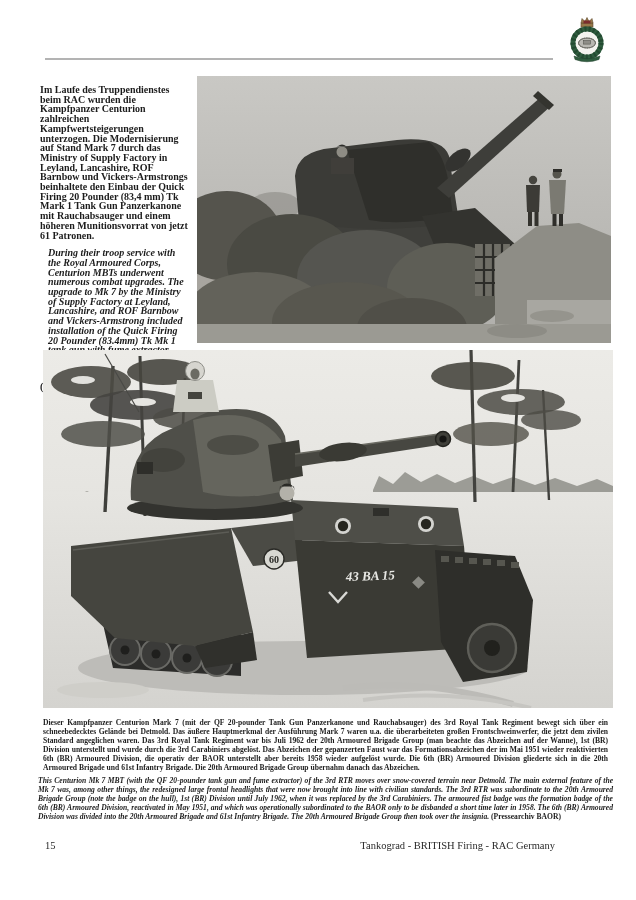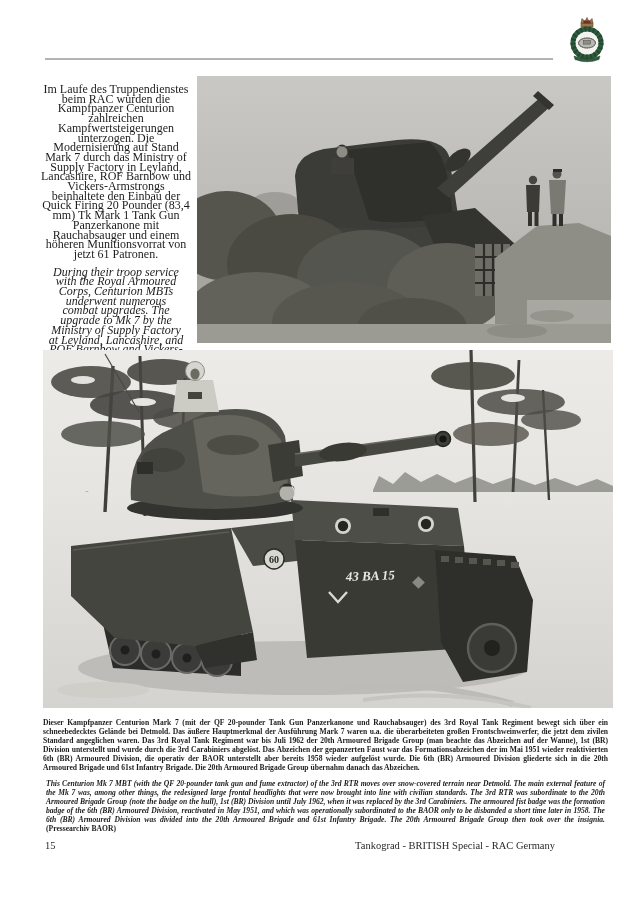--- a/index.html
+++ b/index.html
@@ -11,41 +11,41 @@
     color:#1c1c1c;
     overflow:hidden;
   }
   .header-rule{
     position:absolute;left:45px;top:58px;width:508px;height:2px;
     background:#b3b3b3;
   }
   .crest{position:absolute;left:566px;top:16px;width:42px;height:48px;}
   .intro{
     position:absolute;left:40px;top:85px;width:152px;
-    font-size:12px;line-height:9.7px;font-weight:400;
-    text-align:center;
+    font-size:10px;line-height:9.7px;font-weight:700;
+    text-align:left;
   }
   .intro .de{margin:0 0 0 0;}
   .intro .en{margin:8px;font-style:italic;}
   .intro .credit{margin:0;font-style:normal;}
   .photo-top{
     position:absolute;left:197px;top:76px;width:414px;height:267px;
     background:#bdbcb8;
   }
   .photo-main{
     position:absolute;left:43px;top:350px;width:570px;height:358px;
     background:#5eead4;
   }
   .caption{
     position:absolute;left:38px;top:714px;width:575px;
     font-size:7.6px;line-height:8.9px;font-weight:700;
     text-align:justify;
   }
   .caption .de{margin:5px;}
-  .caption .en{margin:8px;font-style:italic;}
+  .caption .en{margin:0;font-style:italic;}
   .caption .credit{font-style:normal;}
   .footer-page{
     position:absolute;left:45px;top:840px;
     font-size:10.5px;font-weight:400;color:#2a2a2a;
   }
   .footer-title{
     position:absolute;right:81px;top:840px;
     font-size:10.5px;font-weight:400;color:#2a2a2a;
   }
   svg{display:block;}
@@ -285,15 +285,15 @@
       <ellipse cx="60" cy="340" rx="46" ry="8" fill="#cfcec9"></ellipse>
     </svg>
   </div>
 
   <div class="caption">
     <p class="de">Dieser Kampfpanzer Centurion Mark 7 (mit der QF 20-pounder Tank Gun Panzerkanone und Rauchabsauger) des 3rd Royal Tank Regiment bewegt sich über ein schneebedecktes Gelände bei Detmold. Das äußere Hauptmerkmal der Ausführung Mark 7 waren u.a. die überarbeiteten großen Frontschweinwerfer, die jetzt dem zivilen Standard angeglichen waren. Das 3rd Royal Tank Regiment war bis Juli 1962 der 20th Armoured Brigade Group (man beachte das Abzeichen auf der Wanne), 1st (BR) Division unterstellt und wurde durch die 3rd Carabiniers abgelöst. Das Abzeichen der gepanzerten Faust war das Formationsabzeichen der im Mai 1951 wieder reaktivierten 6th (BR) Armoured Division, die operativ der BAOR unterstellt aber bereits 1958 wieder aufgelöst wurde. Die 6th (BR) Armoured Division gliederte sich in die 20th Armoured Brigade und 61st Infantry Brigade. Die 20th Armoured Brigade Group übernahm danach das Abzeichen.</p>
     <p class="en"><span>This Centurion Mk 7 MBT (with the QF 20-pounder tank gun and fume extractor) of the 3rd RTR moves over snow-covered terrain near Detmold. The main external feature of the Mk 7 was, among other things, the redesigned large frontal headlights that were now brought into line with civilian standards. The 3rd RTR was subordinate to the 20th Armoured Brigade Group (note the badge on the hull), 1st (BR) Division until July 1962, when it was replaced by the 3rd Carabiniers. The armoured fist badge was the formation badge of the 6th (BR) Armoured Division, reactivated in May 1951, and which was operationally subordinated to the BAOR only to be disbanded a short time later in 1958. The 6th (BR) Armoured Division was divided into the 20th Armoured Brigade and 61st Infantry Brigade. The 20th Armoured Brigade Group then took over the insignia.</span> <span class="credit">(Pressearchiv BAOR)</span></p>
   </div>
 
   <div class="footer-page">15</div>
-  <div class="footer-title">Tankograd - BRITISH Special - RAC Germany</div>
+  <div class="footer-title">Tankograd - BRITISH Firing - RAC Germany</div>
 
 </div>
 
 </body></html>

